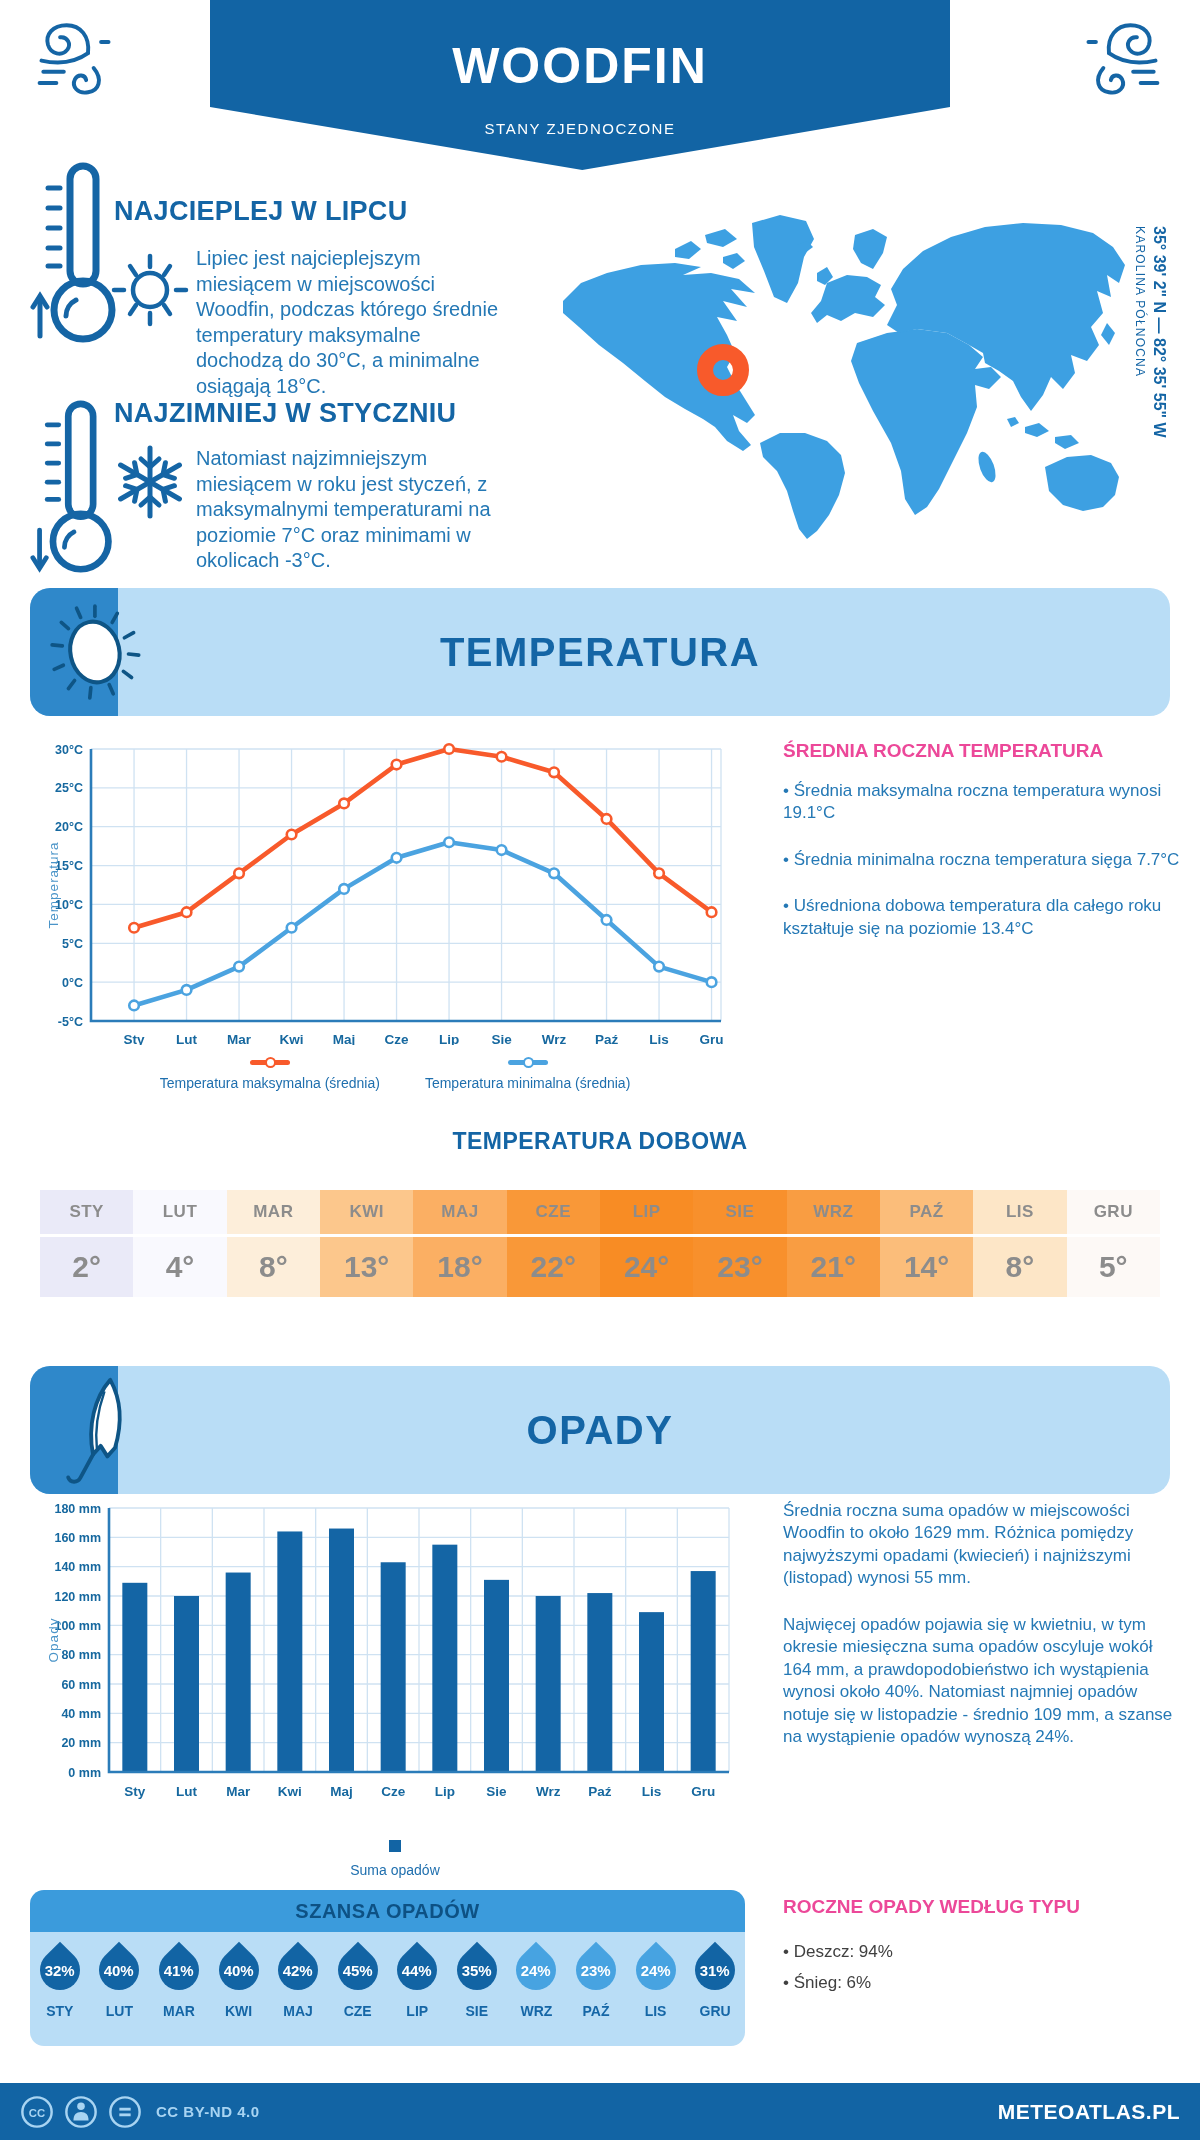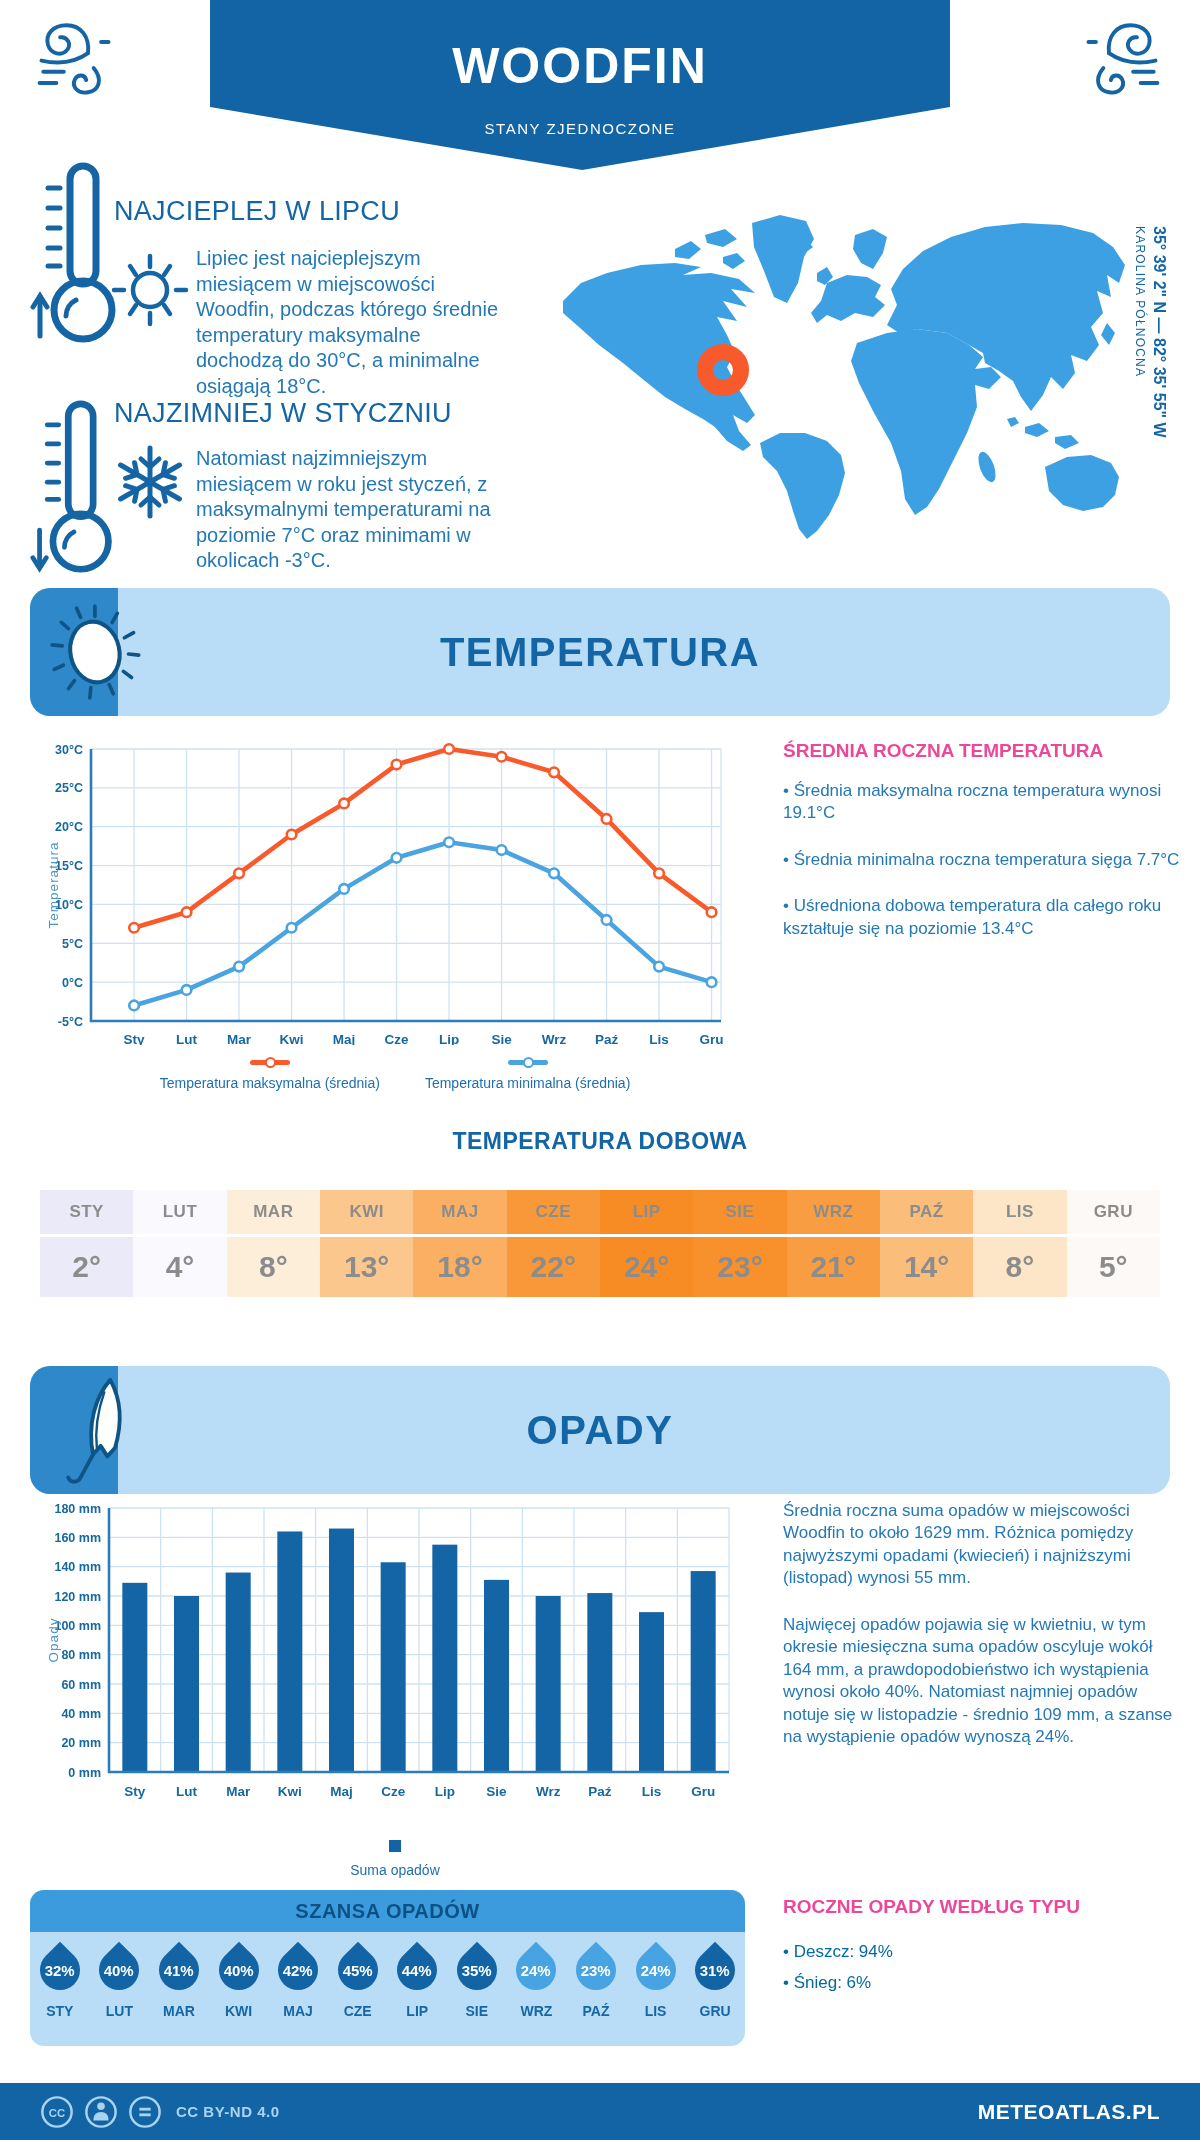--- a/index.html
+++ b/index.html
@@ -8,41 +8,41 @@
 
   
   .banner{left:210px;top:0;width:740px;height:170px;background:#1264a4;
           clip-path:polygon(0 0,100% 0,100% 63%,50.3% 100%,0 63%);text-align:center;color:#fff;}
   .banner-city{margin:17px;padding-top:20px;font-size:50px;font-weight:bold;letter-spacing:2px;}
   .banner-country{margin:0;padding-top:8px;font-size:15px;letter-spacing:1.5px;}
 
   .windsvg{stroke:#1565a5;fill:none;stroke-linecap:round;}
 
   
-  .sec-title{font-size:27px;font-weight:normal;color:#1465a5;letter-spacing:.3px;}
+  .sec-title{font-size:27px;font-weight:bold;color:#1465a5;letter-spacing:.3px;}
   .info-text{font-size:20px;line-height:1.28;color:#2478b5;}
 
   
   .band{left:30px;width:1140px;height:128px;background:#b9ddf6;border-radius:20px;}
   .band-accent{position:absolute;left:0;top:0;width:88px;height:128px;background:#2f88ca;border-radius:20px 0 0 20px;}
   .band-title{position:absolute;left:0;top:0;width:100%;height:128px;line-height:128px;text-align:center;
               font-size:40px;font-weight:bold;color:#1465a5;letter-spacing:1.5px;}
 
   
   .legend-row{display:flex;justify-content:center;align-items:center;gap:45px;}
   .leg-item{display:flex;align-items:center;gap:10px;flex-direction:column;}
   .leg-mark{position:relative;width:40px;height:5px;border-radius:3px;}
   .leg-dot{position:absolute;left:15px;top:-3px;width:7px;height:7px;border-radius:50%;background:#fff;border:2.5px solid;}
   .leg-label{font-size:14px;color:#1f6fae;}
   .leg-sq{width:12px;height:12px;background:#1264a4;display:inline-block;}
 
   
   .col-head{font-size:19px;font-weight:bold;color:#ec4899;margin:0 0 18px 0;}
   .col-text p{font-size:17px;color:#2478b5;line-height:1.32;margin:0 0 24px 0;}
-  .col-list p{font-size:17px;color:#0369a1;line-height:1.45;margin:0 0 6px 0;}
+  .col-list p{font-size:17px;color:#404040;line-height:1.45;margin:0 0 6px 0;}
 
   
   .dtable{display:flex;width:1120px;}
   .dcol{flex:1;text-align:center;}
   .dcol .m{height:44px;display:flex;align-items:center;justify-content:center;
            font-size:17px;font-weight:bold;color:#8c8c8c;border-bottom:3px solid #fff;letter-spacing:.5px;}
   .dcol .v{height:60px;display:flex;align-items:center;justify-content:center;
            font-size:30px;font-weight:bold;color:#8c8c8c;}
   .dcol:first-child .m{border-top-left-radius:10px;}
   .dcol:first-child .v{border-bottom-left-radius:10px;}
@@ -64,21 +64,21 @@
   .drop span{transform:rotate(-45deg);color:#fff;font-weight:bold;font-size:15px;}
   .drop-month{margin-top:13px;font-size:14px;font-weight:bold;color:#1566a6;}
 
   
   .coords{left:1168px;top:226px;width:224px;transform:rotate(90deg);transform-origin:0 0;}
   .coords .c1{font-size:16px;font-weight:bold;color:#1465a5;white-space:nowrap;}
   .coords .c2{font-size:12px;color:#1465a5;letter-spacing:1.2px;margin-top:3px;white-space:nowrap;}
 
   
   .footer{left:0;top:2083px;width:1200px;height:57px;background:#1264a4;display:flex;align-items:center;
-          padding:0 40px;box-sizing:border-box;}
+          padding:0 20px;box-sizing:border-box;}
   .cc-group{display:flex;align-items:center;gap:10px;}
   .cc-label{margin-left:14px;font-size:15px;font-weight:bold;color:#a8d4f2;letter-spacing:.5px;}
   .brand{margin-left:auto;font-size:21px;font-weight:bold;color:#fff;letter-spacing:.5px;}
 </style>
 </head>
 <body>
 
 <div class="page">
 
   <svg class="abs windsvg" style="left:25px;top:14px;transform:scaleX(-1)" width="100" height="82" viewBox="0 0 100 88" stroke-width="4.2">

